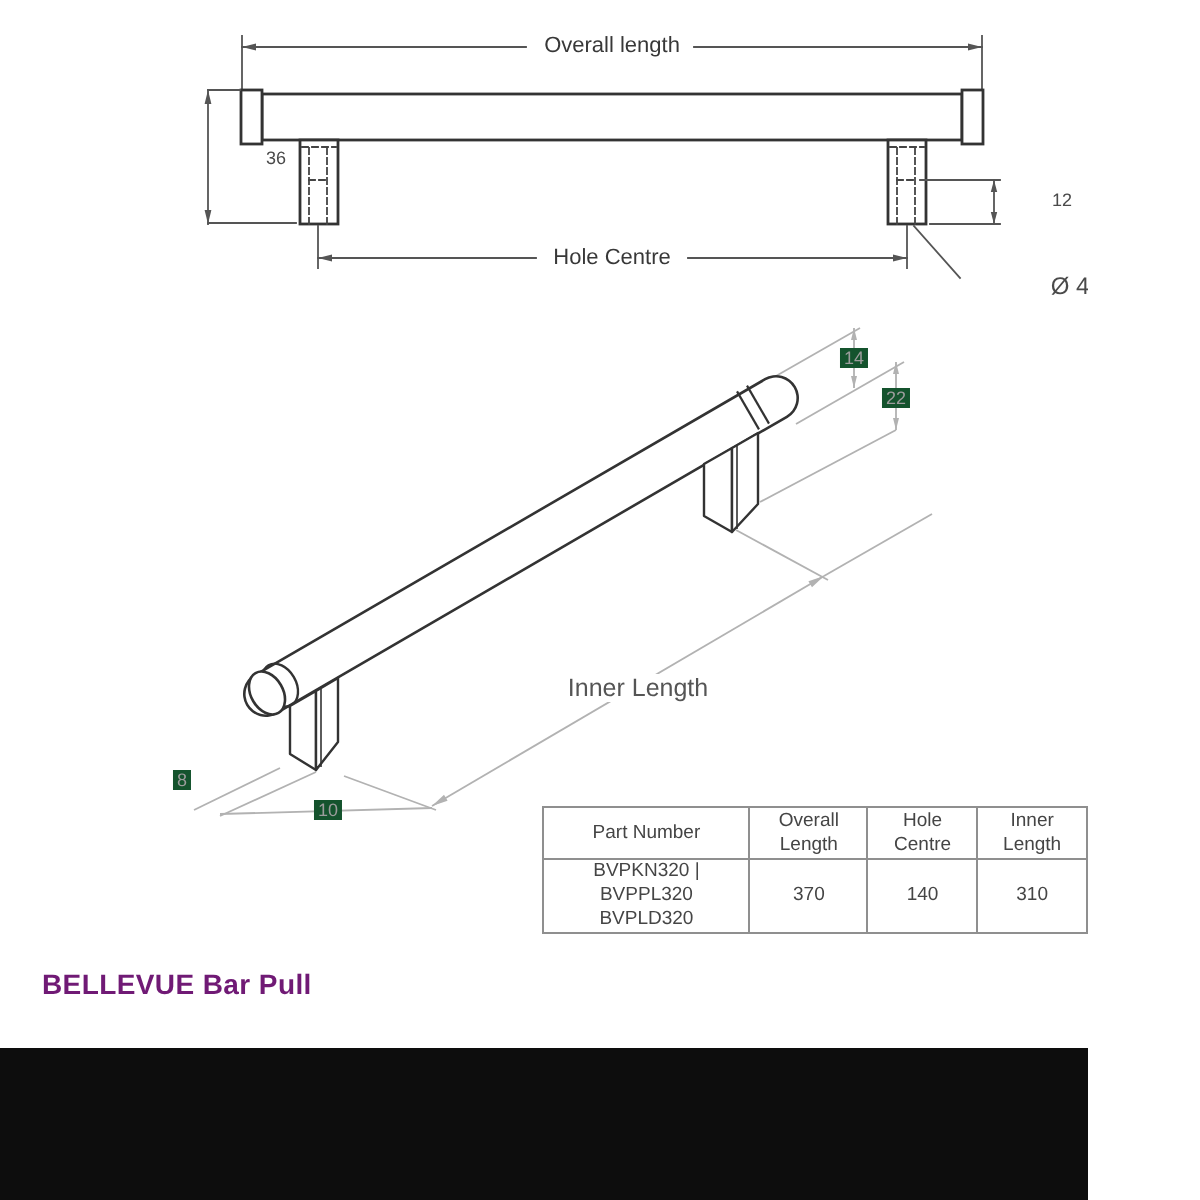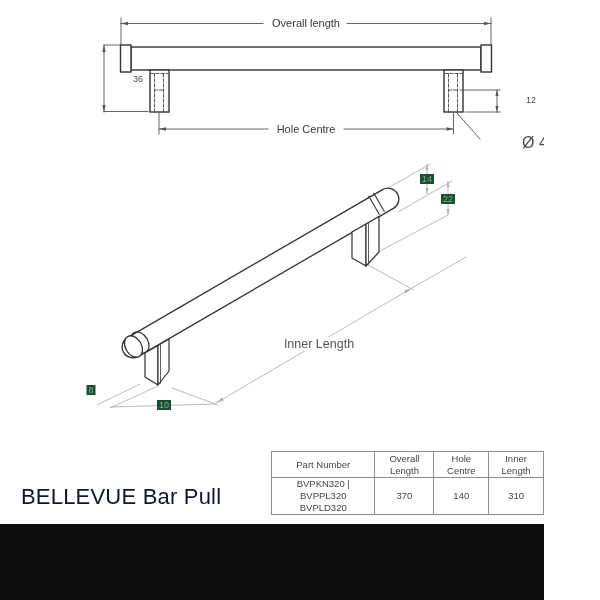--- a/index.html
+++ b/index.html
@@ -6,28 +6,28 @@
   #stage{position:relative;width:544px;height:600px;background:#ffffff;overflow:hidden;
          font-family:"Liberation Sans","DejaVu Sans",sans-serif;}
   #drawing-svg{position:absolute;left:0;top:0;}
   .lbl{position:absolute;transform:translate(-50%,-50%);white-space:nowrap;color:#3d3d3d;}
   .dim-num{font-size:9px;color:#4a4a4a;margin-left:42px;}
   .dim-label{font-size:11px;color:#383838;}
   .iso-num{font-size:9px;color:#9c9c9c;background:#14532d;padding:0 2px;}
   .iso-label{font-size:12.5px;color:#555;background:#fff;padding:0 5px;}
   .gap-bg{background:#fff;padding:0 6px;}
   #spec-table{position:absolute;left:271px;top:403px;border-collapse:collapse;
-              font-size:9.5px;color:#454545;text-align:center;line-height:1.25;margin-top:48px;}
+              font-size:9.5px;color:#454545;text-align:center;line-height:1.25;}
   #spec-table td{border:1px solid #8f8f8f;padding:0 2px;height:25px;vertical-align:middle;}
   #spec-table .c-part{width:111px;}
   #spec-table .c-ol{width:60px;}
   #spec-table .c-hc{width:55px;}
   #spec-table .c-il{width:55px;}
-  #page-title{position:absolute;left:21px;top:484px;font-size:22px;font-weight:400;
-              color:#0f172a;letter-spacing:0.2px;}
+  #page-title{position:absolute;left:21px;top:484px;font-size:14px;font-weight:700;
+              color:#701a75;letter-spacing:0.2px;}
   #footer{position:absolute;left:0;top:524px;width:600px;height:76px;background:#0d0d0d;}
 </style>
 </head>
 <body>
 
 <div id="stage">
 
   <svg id="drawing-svg" width="600" height="524" viewBox="0 0 600 524">
 
     <g stroke-linecap="square">
@@ -130,21 +130,21 @@
         <polygon points="366,224 379,216.5 379,252 366,266"></polygon>
       </g>
       <line x1="368.5" y1="223" x2="368.5" y2="264.5" stroke="#333" stroke-width="0.8"></line>
     </g>
   </svg>
 
   <span class="lbl dim-label gap-bg" style="left:306px;top:23px;">Overall length</span>
   <span class="lbl dim-num" style="left:96px;top:79px;">36</span>
   <span class="lbl dim-label gap-bg" style="left:306px;top:129px;">Hole Centre</span>
   <span class="lbl dim-num" style="left:489px;top:100px;">12</span>
-  <span class="lbl dim-num" style="left:493px;top:143px;font-size:16px;">Ø 4</span>
+  <span class="lbl dim-num" style="left:493px;top:143px;font-size:12px;">Ø 4</span>
 
   <span class="lbl iso-num" style="left:427px;top:179px;">14</span>
   <span class="lbl iso-num" style="left:448px;top:199px;">22</span>
   <span class="lbl iso-label" style="left:319px;top:344px;">Inner Length</span>
   <span class="lbl iso-num" style="left:91px;top:390px;">8</span>
   <span class="lbl iso-num" style="left:164px;top:405px;">10</span>
 
   <table id="spec-table">
     <tbody>
         <tr>

